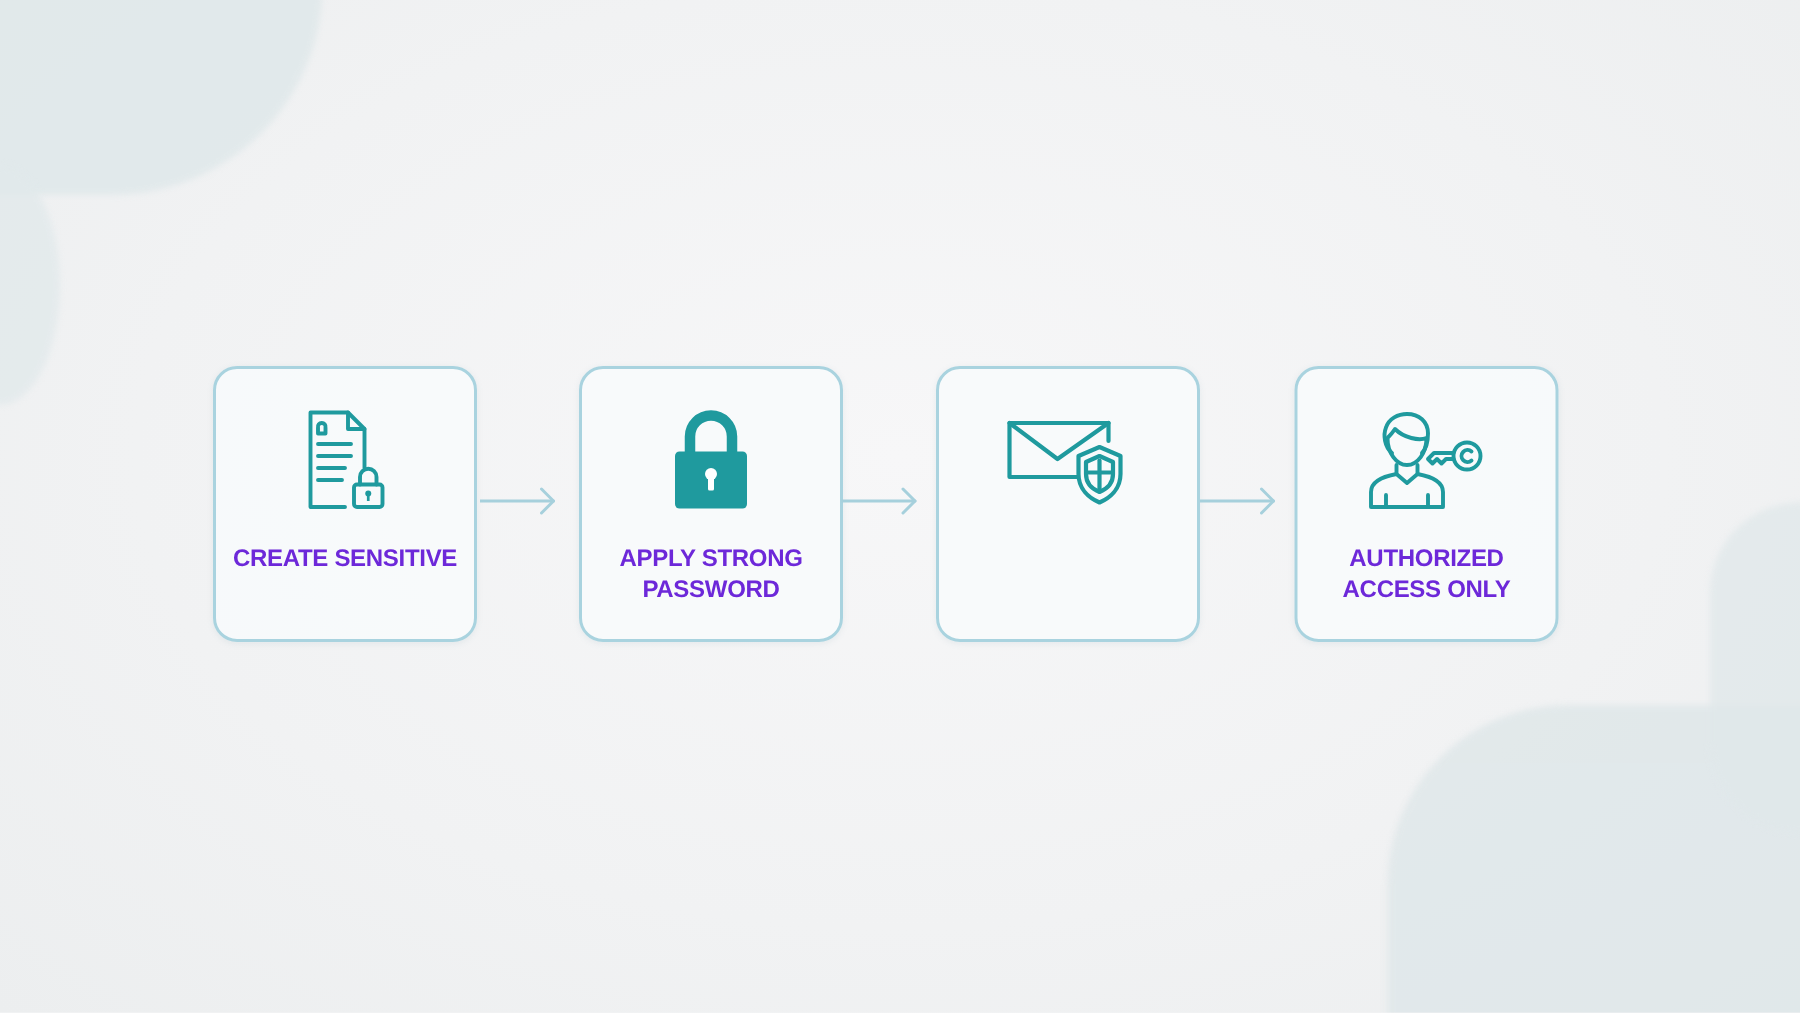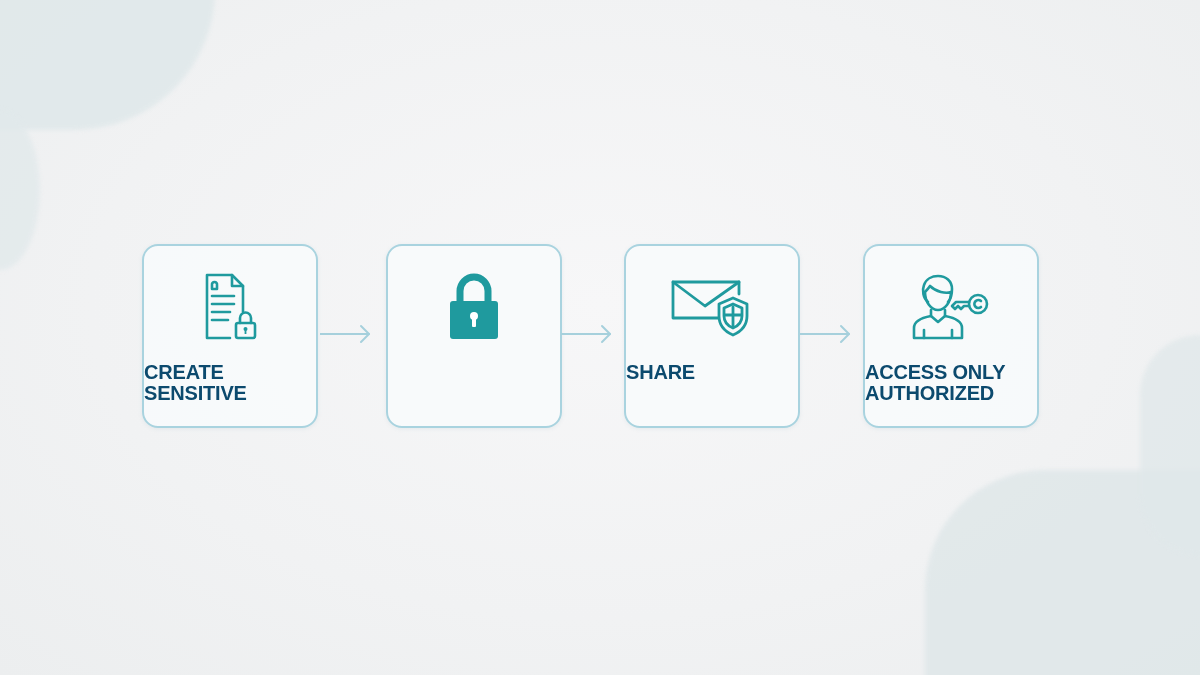--- a/index.html
+++ b/index.html
@@ -74,27 +74,27 @@
       height: 70px;
       display: flex;
       align-items: center;
       justify-content: center;
     }
     .step-label {
       position: absolute;
       left: 0;
       right: 0;
       top: 116px;
-      text-align: left;
+      text-align: center;
       font-family: "Liberation Sans", sans-serif;
       font-weight: bold;
-      font-size: 20px;
+      font-size: 16px;
       line-height: 21px;
       letter-spacing: -0.2px;
-      color: #0c4a6e;
+      color: #6d28d9;
       text-transform: uppercase;
     }
     .arrow {
       position: absolute;
       top: 322px;
       height: 24px;
     }
     .arrow svg {
       display: block;
     }
@@ -144,20 +144,24 @@
 
   <div class="step" style="left:386px;">
     <div class="step-icon">
       <svg width="60" height="72" viewBox="0 0 60 72">
         <path d="M16 32 V20 a14 14 0 0 1 28 0 V32" fill="none" stroke="#1f9a9e" stroke-width="7"></path>
         <rect x="6" y="30" width="48" height="38" rx="3" fill="#1f9a9e"></rect>
         <circle cx="30" cy="45" r="4" fill="#ffffff"></circle>
         <rect x="28" y="45" width="4" height="11" rx="1" fill="#ffffff"></rect>
       </svg>
     </div>
+    <div class="step-label">
+      <div>APPLY STRONG</div>
+      <div>PASSWORD</div>
+    </div>
   </div>
 
   <div class="arrow" style="left:561px; width:52px;">
     <svg width="52" height="24" viewBox="0 0 52 24">
       <g fill="none" stroke="#a6d0dc" stroke-width="2" stroke-linecap="round" stroke-linejoin="round">
         <line x1="0" y1="12" x2="49" y2="12"></line>
         <polyline points="41,4 49,12 41,20"></polyline>
       </g>
     </svg>
   </div>
@@ -169,21 +173,20 @@
           <path d="M52 42 H6 V6 H72 V18"></path>
           <polyline points="6,6 38,30 72,6"></polyline>
           <path d="M66 22 L80 28 V40 C80 50 73 56 66 59 C59 56 52 50 52 40 V28 Z" fill="#f8fafb"></path>
           <path d="M66 28 L75 32 V40 C75 46 71 50 66 52 C61 50 57 46 57 40 V32 Z"></path>
           <line x1="66" y1="31" x2="66" y2="50"></line>
           <line x1="58" y1="39" x2="74" y2="39"></line>
         </g>
       </svg>
     </div>
     <div class="step-label">
-      <div>SHARE</div>
     </div>
   </div>
 
   <div class="arrow" style="left:800px; width:52px;">
     <svg width="52" height="24" viewBox="0 0 52 24">
       <g fill="none" stroke="#a6d0dc" stroke-width="2" stroke-linecap="round" stroke-linejoin="round">
         <line x1="0" y1="12" x2="49" y2="12"></line>
         <polyline points="41,4 49,12 41,20"></polyline>
       </g>
     </svg>
@@ -199,18 +202,18 @@
           <path d="M8 66 V56 C8 50 14 46 25 44 M39 44 C50 46 56 50 56 56 V66 H8"></path>
           <line x1="18" y1="58" x2="18" y2="66"></line>
           <line x1="46" y1="58" x2="46" y2="66"></line>
           <circle cx="72" cy="32" r="9"></circle>
           <path d="M75 29 a4 4 0 1 0 0 6"></path>
           <path d="M63 30 H50 L46 34 L49 37 L52 34 L55 37 L58 34 L63 34"></path>
         </g>
       </svg>
     </div>
     <div class="step-label">
+      <div>AUTHORIZED</div>
       <div>ACCESS ONLY</div>
-      <div>AUTHORIZED</div>
     </div>
   </div>
 
 </div>
 
 </body></html>

